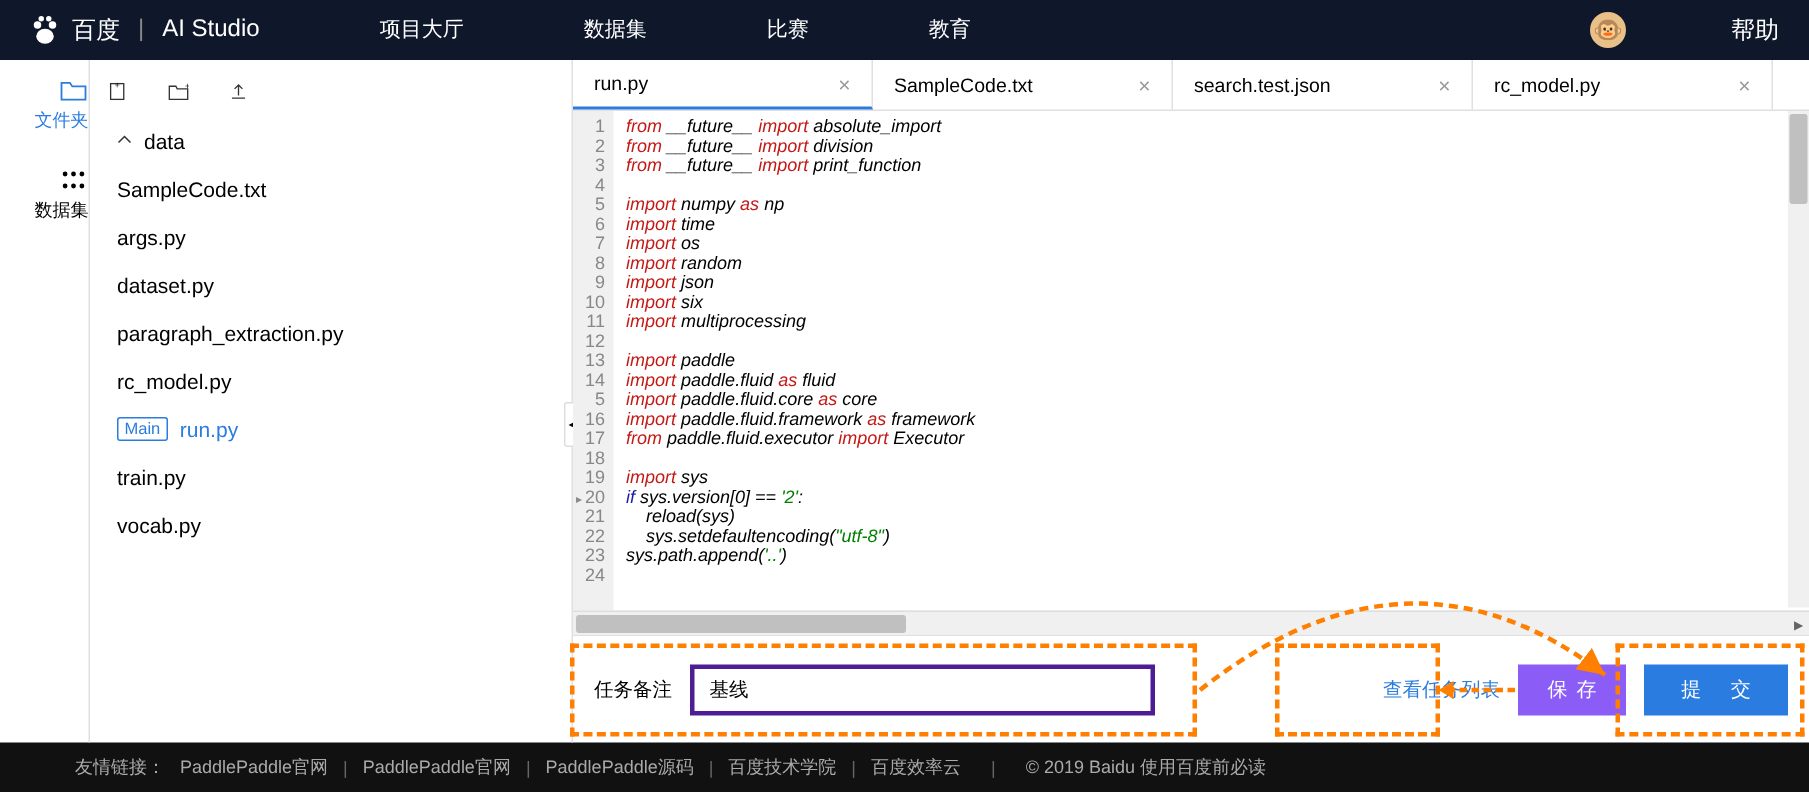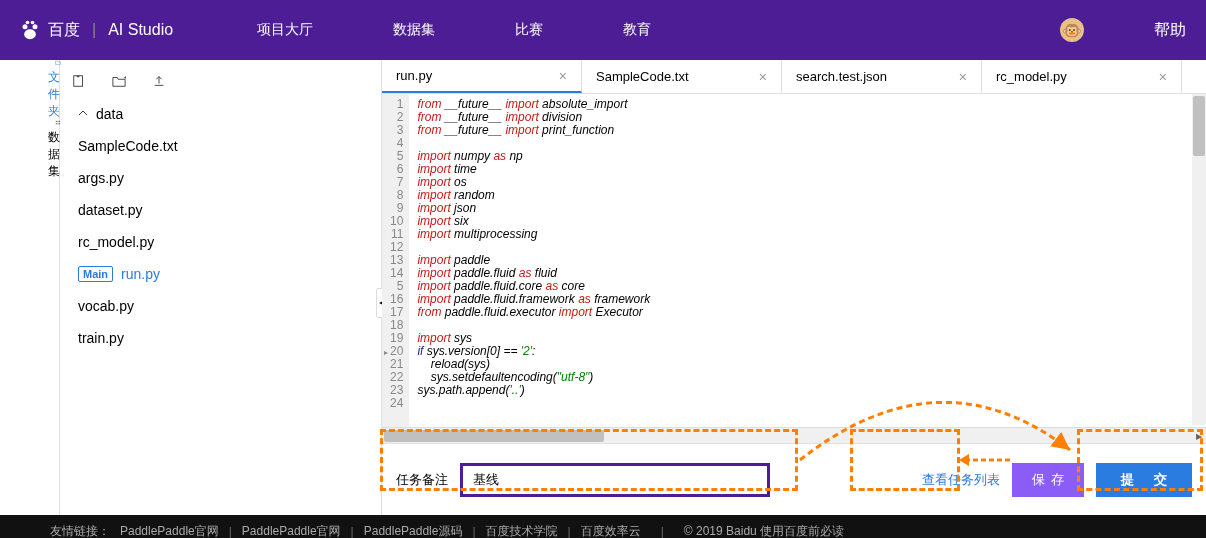--- a/index.html
+++ b/index.html
@@ -1,40 +1,40 @@
 <!DOCTYPE html>
 <html><head>
 <meta charset="utf-8">
 <style>
 * { margin: 0; padding: 0; box-sizing: border-box; font-family: Arial, "Microsoft YaHei", sans-serif; }
 body { width: 1206px; height: 538px; background: #fff; overflow: hidden; position: relative; }
 
-.header { height: 60px; background: #4c1d95; display: flex; align-items: center; padding: 0 20px; color: #fff; gap: 24px; }
+.header { height: 40px; background: #0f172a; display: flex; align-items: center; padding: 0 20px; color: #fff; }
 .logo-area { display: flex; align-items: center; gap: 8px; font-size: 16px; }
 .logo-svg { width: 20px; height: 20px; }
 .logo-sep { color: #888; margin: 0 4px; }
-.nav { display: flex; gap: 80px; margin-left: 60px; font-size: 14px; }
+.nav { display: flex; gap: 80px; margin-left: 80px; font-size: 14px; }
 .nav a { color: #fff; text-decoration: none; }
 .header-right { margin-left: auto; display: flex; align-items: center; gap: 70px; }
 .avatar { width: 24px; height: 24px; border-radius: 50%; background: #e8c088; display:flex;align-items:center;justify-content:center; font-size:16px;}
 
 .main { display: flex; height: 455px; }
 .left-rail { width: 60px; border-right: 1px solid #e0e0e0; }
-.rail-item { height: 60px; display: flex; flex-direction: column; align-items: flex-start; justify-content: center; gap: 4px; font-size: 12px; cursor: pointer; margin-left: 48px; }
+.rail-item { height: 60px; display: flex; flex-direction: column; align-items: flex-end; justify-content: center; gap: 4px; font-size: 12px; cursor: pointer; }
 .rail-item.active { color: #2a7ce0; }
 .rail-icon { width: 20px; height: 16px; }
 
 .sidebar { width: 322px; border-right: 1px solid #e0e0e0; padding-top: 8px; position: relative; }
 .sidebar-toolbar { display: flex; gap: 26px; padding: 6px 12px 10px; align-items: center; }
 .tb-icon { width: 14px; height: 14px; cursor: pointer; }
 .file-tree { font-size: 14px; }
 .tree-item { padding: 8px 12px 8px 18px; cursor: pointer; display: flex; align-items: center; gap: 8px; }
 .tree-sub { padding-left: 18px; }
 .chev { width: 10px; height: 10px; }
-.main-badge { border: 1px solid #2a7ce0; color: #2a7ce0; font-size: 11px; padding: 1px 4px; border-radius: 2px; font-weight: bold; }
+.main-badge { border: 1px solid #2a7ce0; color: #2a7ce0; font-size: 11px; padding: 1px 4px; border-radius: 2px; }
 .file-active { color: #2a7ce0; }
 
 .editor-area { flex: 1; display: flex; flex-direction: column; position: relative; }
 .tabs { display: flex; height: 34px; border-bottom: 1px solid #e0e0e0; }
 .tab { flex: 1; display: flex; align-items: center; justify-content: space-between; padding: 0 14px; font-size: 13px; border-right: 1px solid #e0e0e0; cursor: pointer; max-width:200px; }
 .tab.active { border-bottom: 2px solid #2a7ce0; }
 .tab-close { color: #999; font-size: 14px; cursor: pointer; }
 
 .code-wrap { flex: 1; display: flex; font: 12px/16px Consolas, monospace; overflow: hidden; position: relative; }
 .gutter { background: #f0f0f0; text-align: right; color: #888; padding: 2px 6px 2px 2px; user-select: none; }
@@ -54,21 +54,21 @@
 .hscroll-arrow.l{left:0}.hscroll-arrow.r{right:0}
 
 .vscroll { position:absolute; right:0; top:34px; bottom:90px; width:14px; background:#f0f0f0; }
 .vscroll-thumb { position:absolute; top:2px; left:1px; width:12px; height:60px; background:#c0c0c0; border-radius:2px;}
 
 .bottom-bar { height: 72px; border-top: 1px solid #e0e0e0; display: flex; align-items: center; padding: 0 14px; gap: 12px; font-size: 13px; }
 .note-input { flex: 0 0 310px; height: 34px; border: 3px solid #4c1d95; padding: 0 10px; font-size: 13px; }
 .spacer { flex: 1; }
 .view-tasks { color: #2a7ce0; cursor: pointer; }
 .btn-save { background: #8b5cf6; color: #fff; height: 34px; width: 72px; border: none; cursor: pointer; letter-spacing: 6px; padding-left:6px;}
-.btn-submit { background: #2a7ce0; color: #fff; height: 34px; width: 96px; border: none; cursor: pointer; letter-spacing: 8px; padding-left:8px;font-weight:bold;}
+.btn-submit { background: #2a7ce0; color: #fff; height: 34px; width: 96px; border: none; cursor: pointer; letter-spacing: 8px; padding-left:8px;}
 
 .footer { height: 33px; background: #111; color: #aaa; font-size: 12px; display: flex; align-items: center; padding: 0 50px; gap: 10px; }
 .footer a { color: #aaa; text-decoration: none; }
 .fsep { color: #666; }
 
 .annot { position: absolute; border: 3px dashed #ff7f00; pointer-events: none; z-index: 100; }
 .annot1 { left: 380px; top: 429px; width: 418px; height: 62px; }
 .annot2 { left: 850px; top: 429px; width: 110px; height: 62px; }
 .annot3 { left: 1077px; top: 429px; width: 126px; height: 62px; }
 svg.arrow { position: absolute; z-index: 99; pointer-events:none; }
@@ -146,31 +146,34 @@
       <div class="tree-item tree-sub">
           <span>SampleCode.txt</span>
         </div>
       <div class="tree-item tree-sub">
           <span>args.py</span>
         </div>
       <div class="tree-item tree-sub">
           <span>dataset.py</span>
         </div>
       <div class="tree-item tree-sub">
+          <span>paragraph_extraction.py</span>
+        </div>
+      <div class="tree-item tree-sub">
           <span>rc_model.py</span>
         </div>
       <div class="tree-item tree-sub file-active">
         <span class="main-badge">Main</span>
         <span>run.py</span>
       </div>
       <div class="tree-item tree-sub">
+          <span>train.py</span>
+        </div>
+      <div class="tree-item tree-sub">
           <span>vocab.py</span>
-        </div>
-      <div class="tree-item tree-sub">
-          <span>train.py</span>
         </div>
     </div>
   </div>
 
   <div class="editor-area">
     <div class="collapse-handle">◀</div>
     <div class="tabs">
       <div class="tab active">
           <span>run.py</span>
           <span class="tab-close">×</span>

